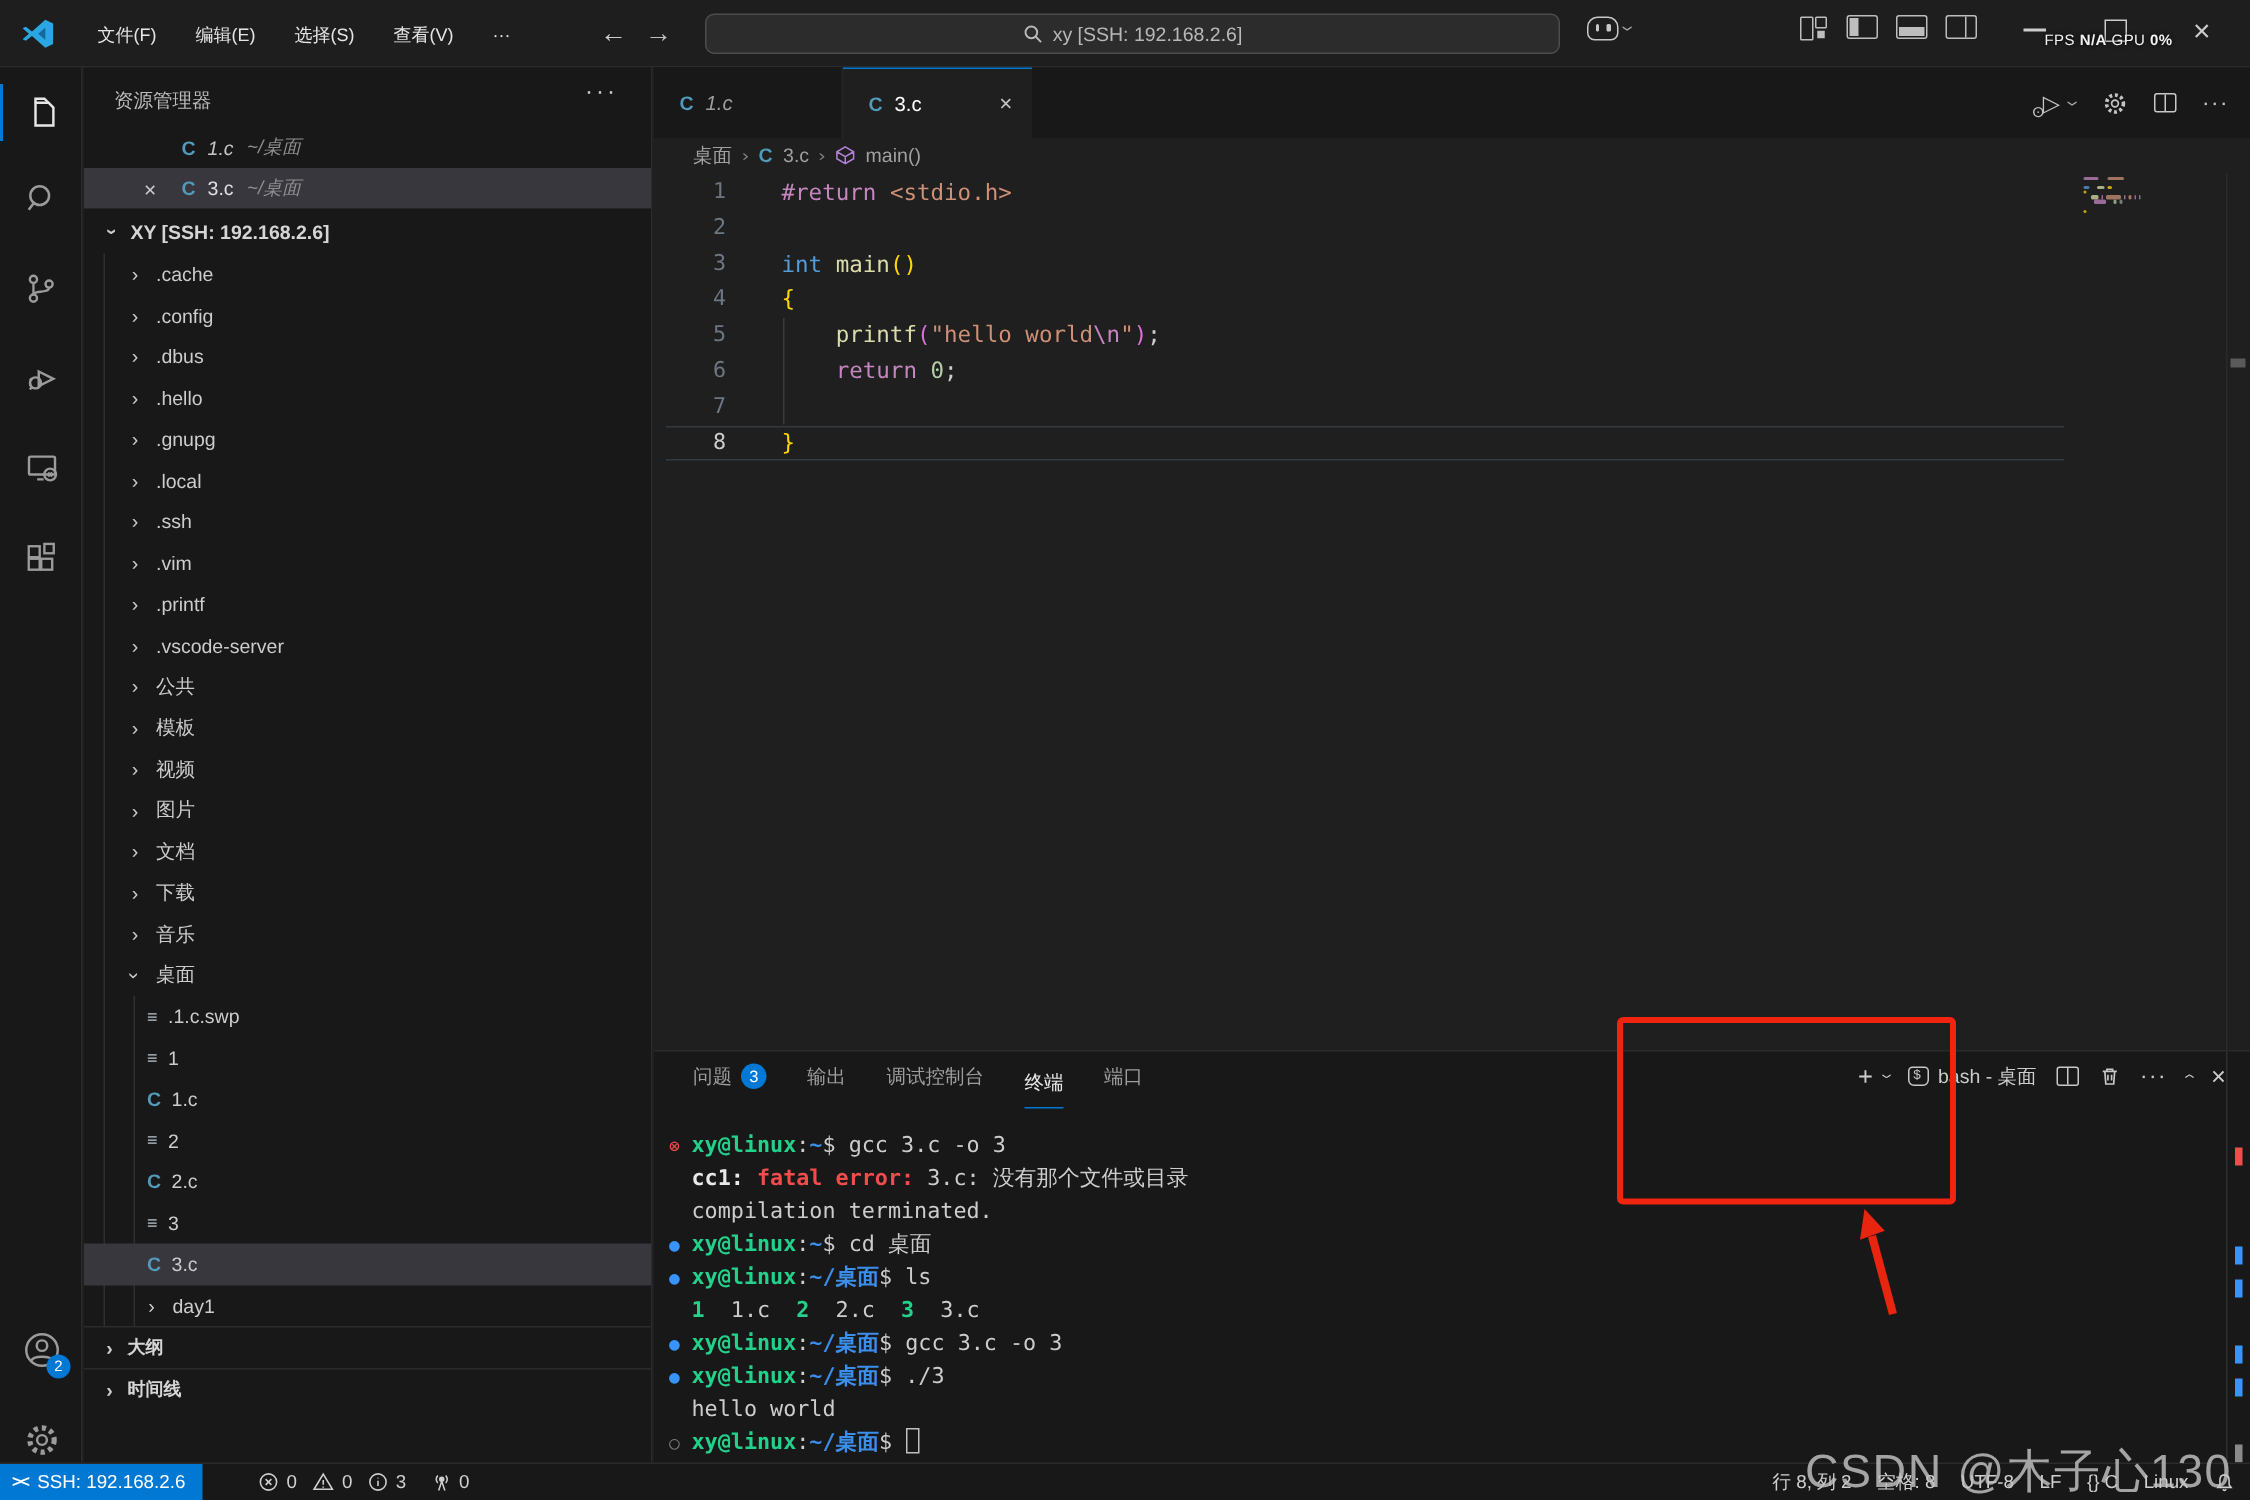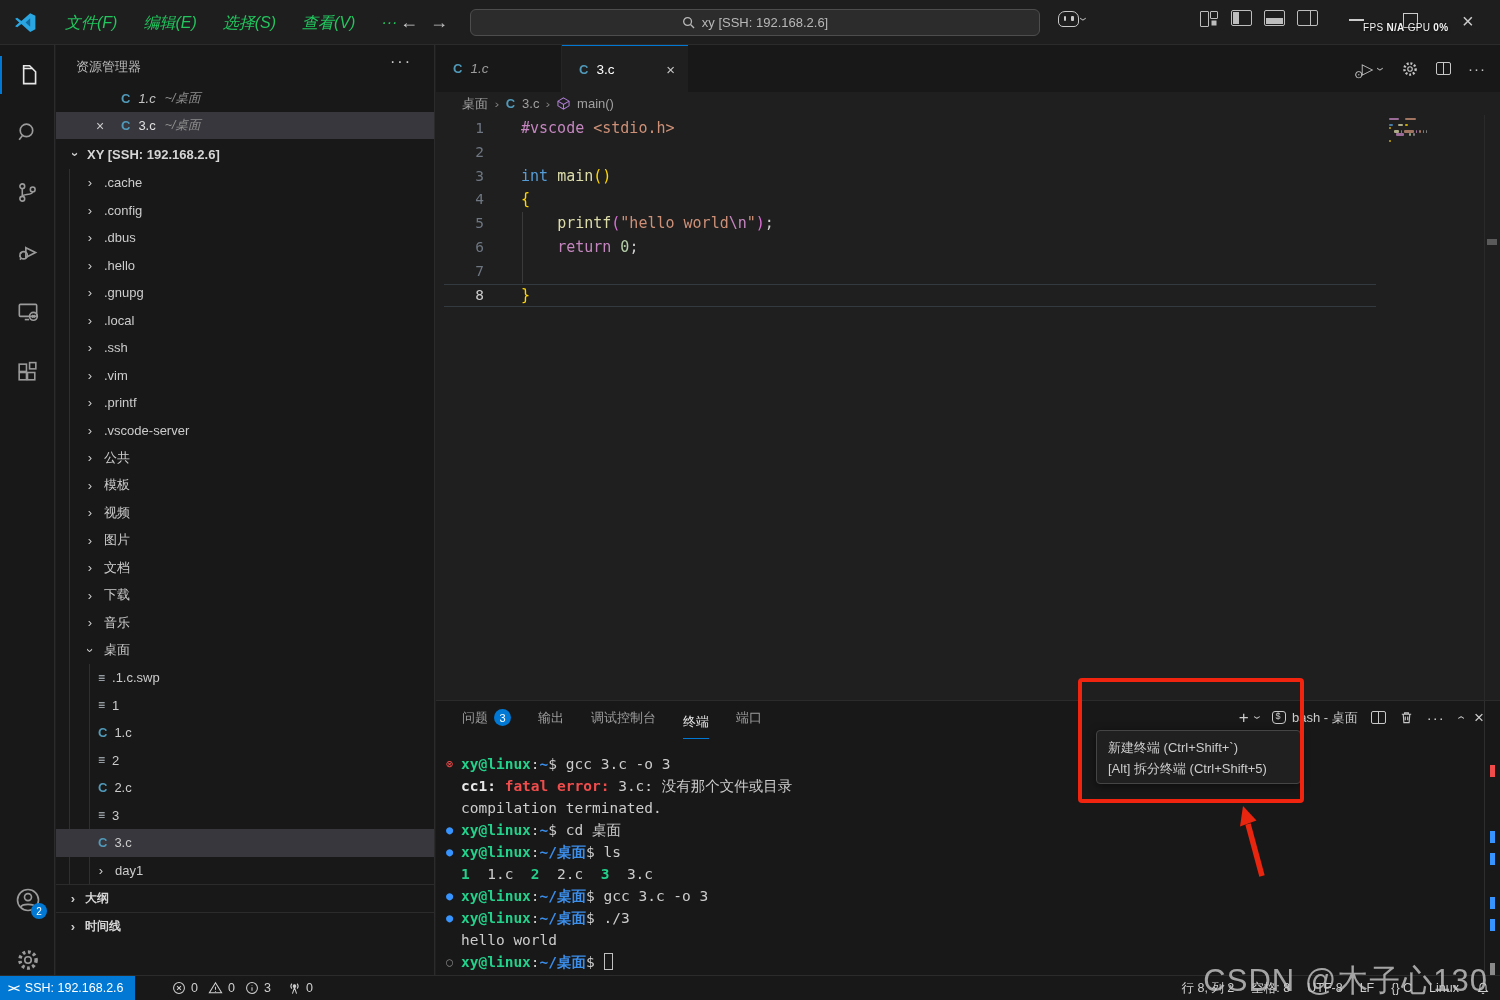--- a/index.html
+++ b/index.html
@@ -6,21 +6,21 @@
   html,body { width:1500px; height:1000px; overflow:hidden; background:#1f1f1f;
     font-family:"Liberation Sans", sans-serif; }
   .app { position:relative; width:1500px; height:1000px; background:#1f1f1f; }
   .mono { font-family:"DejaVu Sans Mono", monospace; }
 
   
   .titlebar { position:absolute; left:0; top:0; width:1500px; height:45px; background:#1e1e1e;
     border-bottom:1px solid #2b2b2b; color:#cccccc; }
   .vscode-logo { position:absolute; left:13px; top:10px; width:25px; height:25px; }
   .menubar { position:absolute; left:52px; top:0; height:45px; display:flex; align-items:center; }
-  .menu-item { padding:0 13px; font-size:16px; color:#22c55e; height:28px; line-height:28px; border-radius:5px;font-style:italic; }
+  .menu-item { padding:0 13px; font-size:12px; color:#e5e5e5; height:28px; line-height:28px; border-radius:5px; }
   .nav-arrows { position:absolute; left:400px; top:0; height:45px; display:flex; align-items:center; gap:12px;
     font-size:18px; color:#cccccc; }
   .nav-arrows .fwd { color:#c0c0c0; }
   .cmd-center { position:absolute; left:470px; top:9px; width:570px; height:27px; background:#2c2c2c;
     border:1px solid #4d4d4d; border-radius:6px; display:flex; align-items:center; justify-content:center;
     gap:7px; font-size:13px; color:#b8b8b8; }
   .copilot { position:absolute; left:1058px; top:11px; display:flex; align-items:center; gap:4px; }
   .copilot-face { width:21px; height:16px; border:1.8px solid #c8c8c8; border-radius:7px 7px 5px 5px; position:relative; }
   .copilot-face::before, .copilot-face::after { content:""; position:absolute; top:4px; width:2.5px; height:5px;
     background:#c8c8c8; border-radius:1px; }
@@ -443,21 +443,21 @@
       <span class="bc-sep">›</span>
       <svg width="13" height="13" viewBox="0 0 14 14" fill="none" stroke="#b180d7" stroke-width="1.1">
         <path d="M7 1 L13 4.5 V9.5 L7 13 L1 9.5 V4.5 Z M1 4.5 L7 8 L13 4.5 M7 8 V13"></path>
       </svg>
       <span>main()</span>
     </div>
     <div class="editor mono">
       <div class="cur-stripe" style="top:168.6px"></div>
       <div class="indent-guide" style="top:97px; height:71px"></div>
       <div class="code-rows" id="code-rows">
-          <div class="code-row"><span class="ln">1</span><span class="ct"><span class="tk-pp">#vscode</span><span class="tk-pl"> </span><span class="tk-str">&lt;stdio.h&gt;</span></span></div>
+          <div class="code-row"><span class="ln">1</span><span class="ct"><span class="tk-pp">#return</span><span class="tk-pl"> </span><span class="tk-str">&lt;stdio.h&gt;</span></span></div>
           <div class="code-row"><span class="ln">2</span><span class="ct"></span></div>
           <div class="code-row"><span class="ln">3</span><span class="ct"><span class="tk-kwb">int</span><span class="tk-pl"> </span><span class="tk-fn">main</span><span class="tk-b1">()</span></span></div>
           <div class="code-row"><span class="ln">4</span><span class="ct"><span class="tk-b1">{</span></span></div>
           <div class="code-row"><span class="ln">5</span><span class="ct"><span class="tk-pl">    </span><span class="tk-fn">printf</span><span class="tk-b2">(</span><span class="tk-str">"hello world</span><span class="tk-esc">\n</span><span class="tk-str">"</span><span class="tk-b2">)</span><span class="tk-pl">;</span></span></div>
           <div class="code-row"><span class="ln">6</span><span class="ct"><span class="tk-pl">    </span><span class="tk-kwc">return</span><span class="tk-pl"> </span><span class="tk-num">0</span><span class="tk-pl">;</span></span></div>
           <div class="code-row"><span class="ln">7</span><span class="ct"></span></div>
           <div class="code-row"><span class="ln cur">8</span><span class="ct"><span class="tk-b1">}</span></span></div>
         </div>
       <div class="minimap" id="minimap">
           <div class="mm-row">
@@ -593,22 +593,18 @@
         <span class="sb-ico">
           <svg width="14" height="15" viewBox="0 0 16 16" fill="none" stroke="#cfcfcf" stroke-width="1.2">
             <path d="M8 2 C5.5 2 4.5 4 4.5 6 V9.5 L3 11.5 H13 L11.5 9.5 V6 C11.5 4 10.5 2 8 2 Z"></path>
             <path d="M6.8 13 A1.3 1.3 0 0 0 9.2 13"></path>
           </svg>
         </span>
       </div>
   </div>
 
   <div class="red-box"></div>
-  <div class="tooltip">
-    <div>新建终端 (Ctrl+Shift+`)</div>
-    <div>[Alt] 拆分终端 (Ctrl+Shift+5)</div>
-  </div>
   <svg class="red-arrow" width="70" height="90" viewBox="0 0 70 90">
     <line x1="42" y1="76" x2="28" y2="24" stroke="#e8250f" stroke-width="5.5"></line>
     <polygon points="23,6 36.5,20.5 20,26.5" fill="#e8250f"></polygon>
   </svg>
   <div class="watermark">CSDN @木子心130</div>
 </div>
 
 </body></html>

